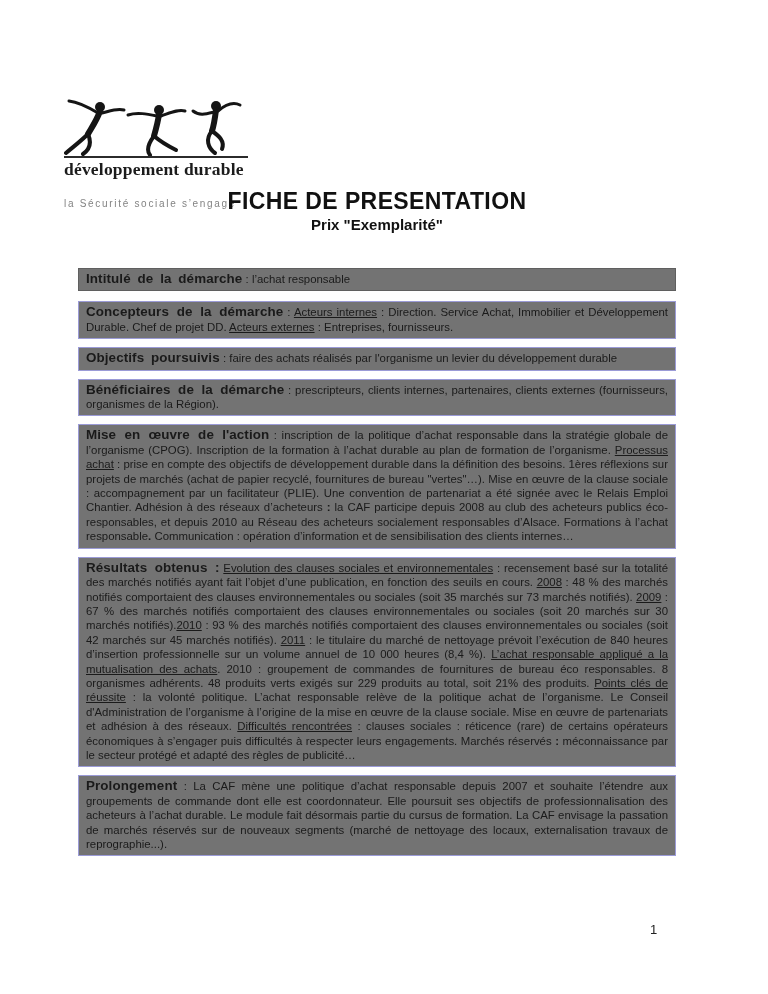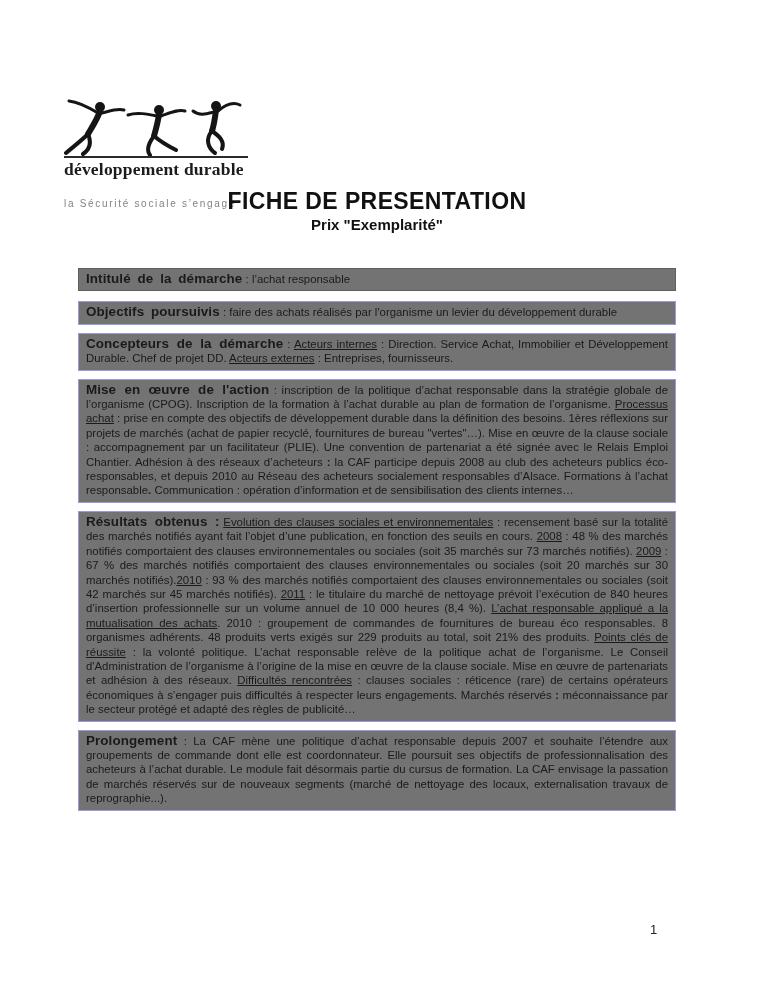--- a/index.html
+++ b/index.html
@@ -84,24 +84,27 @@
   <div class="header-center">
     <div class="doc-title">FICHE DE PRESENTATION</div>
     <div class="doc-subtitle">Prix "Exemplarité"</div>
   </div>
 
   <div class="sections">
       <div class="section-box gray-border">
     <span class="section-text"><span class="seg-h">Intitulé de la démarche</span><span> : l’achat responsable</span></span>
   </div>
       <div class="section-box">
+    <span class="section-text"><span class="seg-h">Concepteurs de la démarche</span><span> : </span><span class="seg-u">Acteurs internes</span><span> : Direction. Service Achat, Immobilier et Développement Durable. Chef de projet DD. </span><span class="seg-u">Acteurs externes</span><span> : Entreprises, fournisseurs.</span></span>
+  </div>
+      <div class="section-box">
     <span class="section-text"><span class="seg-h">Objectifs poursuivis</span><span> : faire des achats réalisés par l'organisme un levier du développement durable</span></span>
   </div>
       <div class="section-box">
-    <span class="section-text"><span class="seg-h">Concepteurs de la démarche</span><span> : </span><span class="seg-u">Acteurs internes</span><span> : Direction. Service Achat, Immobilier et Développement Durable. Chef de projet DD. </span><span class="seg-u">Acteurs externes</span><span> : Entreprises, fournisseurs.</span></span>
+    <span class="section-text"><span class="seg-h">Bénéficiaires de la démarche</span><span> : prescripteurs, clients internes, partenaires, clients externes (fournisseurs, organismes de la Région).</span></span>
   </div>
       <div class="section-box">
     <span class="section-text"><span class="seg-h">Mise en œuvre de l'action</span><span> : inscription de la politique d’achat responsable dans la stratégie globale de l’organisme (CPOG). Inscription de la formation à l’achat durable au plan de formation de l’organisme. </span><span class="seg-u">Processus achat</span><span> : prise en compte des objectifs de développement durable dans la définition des besoins. 1ères réflexions sur projets de marchés (achat de papier recyclé, fournitures de bureau "vertes"…). Mise en œuvre de la clause sociale : accompagnement par un facilitateur (PLIE). Une convention de partenariat a été signée avec le Relais Emploi Chantier. Adhésion à des réseaux d’acheteurs </span><span class="seg-b">:</span><span> la CAF participe depuis 2008 au club des acheteurs publics éco-responsables, et depuis 2010 au Réseau des acheteurs socialement responsables d’Alsace. Formations à l’achat responsable</span><span class="seg-b">.</span><span> Communication : opération d’information et de sensibilisation des clients internes…</span></span>
   </div>
       <div class="section-box">
     <span class="section-text"><span class="seg-h">Résultats obtenus :</span><span> </span><span class="seg-u">Evolution des clauses sociales et environnementales</span><span> : recensement basé sur la totalité des marchés notifiés ayant fait l’objet d’une publication, en fonction des seuils en cours. </span><span class="seg-u">2008</span><span> : 48 % des marchés notifiés comportaient des clauses environnementales ou sociales (soit 35 marchés sur 73 marchés notifiés). </span><span class="seg-u">2009</span><span> : 67 % des marchés notifiés comportaient des clauses environnementales ou sociales (soit 20 marchés sur 30 marchés notifiés).</span><span class="seg-u">2010</span><span> : 93 % des marchés notifiés comportaient des clauses environnementales ou sociales (soit 42 marchés sur 45 marchés notifiés). </span><span class="seg-u">2011</span><span> : le titulaire du marché de nettoyage prévoit l’exécution de 840 heures d’insertion professionnelle sur un volume annuel de 10 000 heures (8,4 %). </span><span class="seg-u">L’achat responsable appliqué a la mutualisation des achats</span><span>. 2010 : groupement de commandes de fournitures de bureau éco responsables. 8 organismes adhérents. 48 produits verts exigés sur 229 produits au total, soit 21% des produits. </span><span class="seg-u">Points clés de réussite</span><span> : la volonté politique. L’achat responsable relève de la politique achat de l’organisme. Le Conseil d'Administration de l’organisme à l’origine de la mise en œuvre de la clause sociale. Mise en œuvre de partenariats et adhésion à des réseaux. </span><span class="seg-u">Difficultés rencontrées</span><span> : clauses sociales : réticence (rare) de certains opérateurs économiques à s’engager puis difficultés à respecter leurs engagements. Marchés réservés </span><span class="seg-b">:</span><span> méconnaissance par le secteur protégé et adapté des règles de publicité…</span></span>
   </div>
       <div class="section-box">
     <span class="section-text"><span class="seg-h">Prolongement</span><span> : La CAF mène une politique d’achat responsable depuis 2007 et souhaite l’étendre aux groupements de commande dont elle est coordonnateur. Elle poursuit ses objectifs de professionnalisation des acheteurs à l’achat durable. Le module fait désormais partie du cursus de formation. La CAF envisage la passation de marchés réservés sur de nouveaux segments (marché de nettoyage des locaux, externalisation travaux de reprographie...).</span></span>
   </div>

